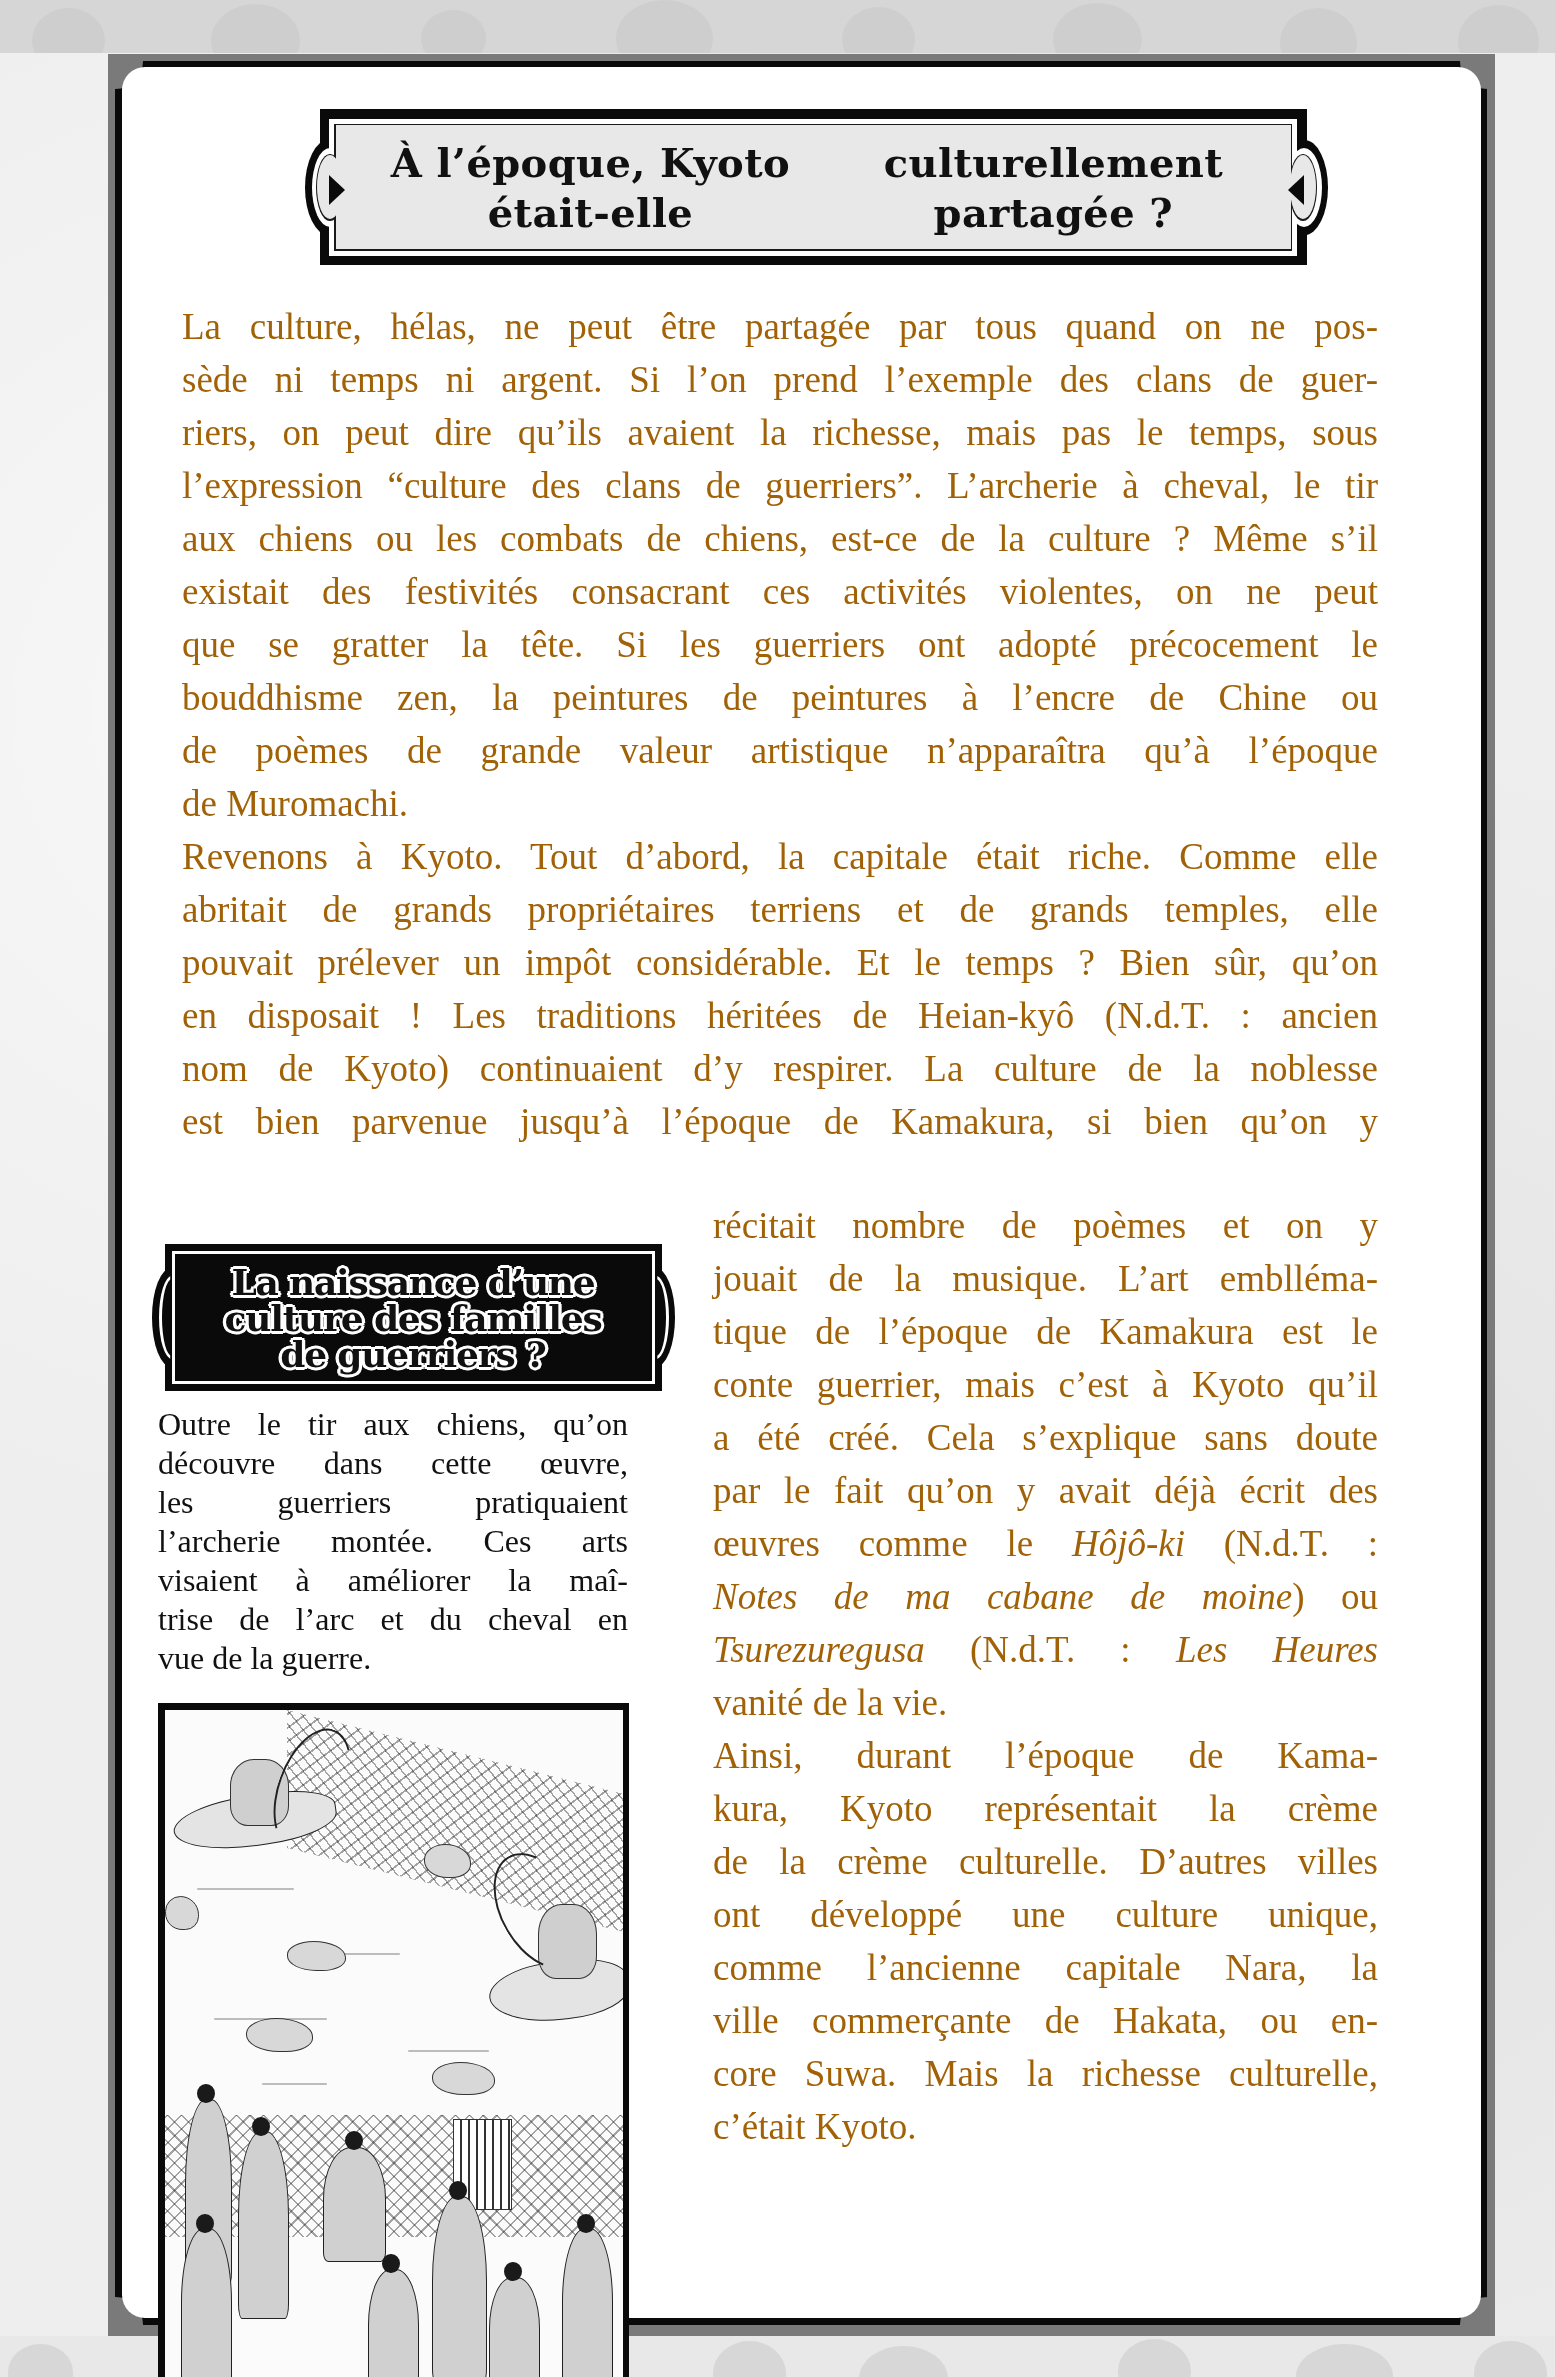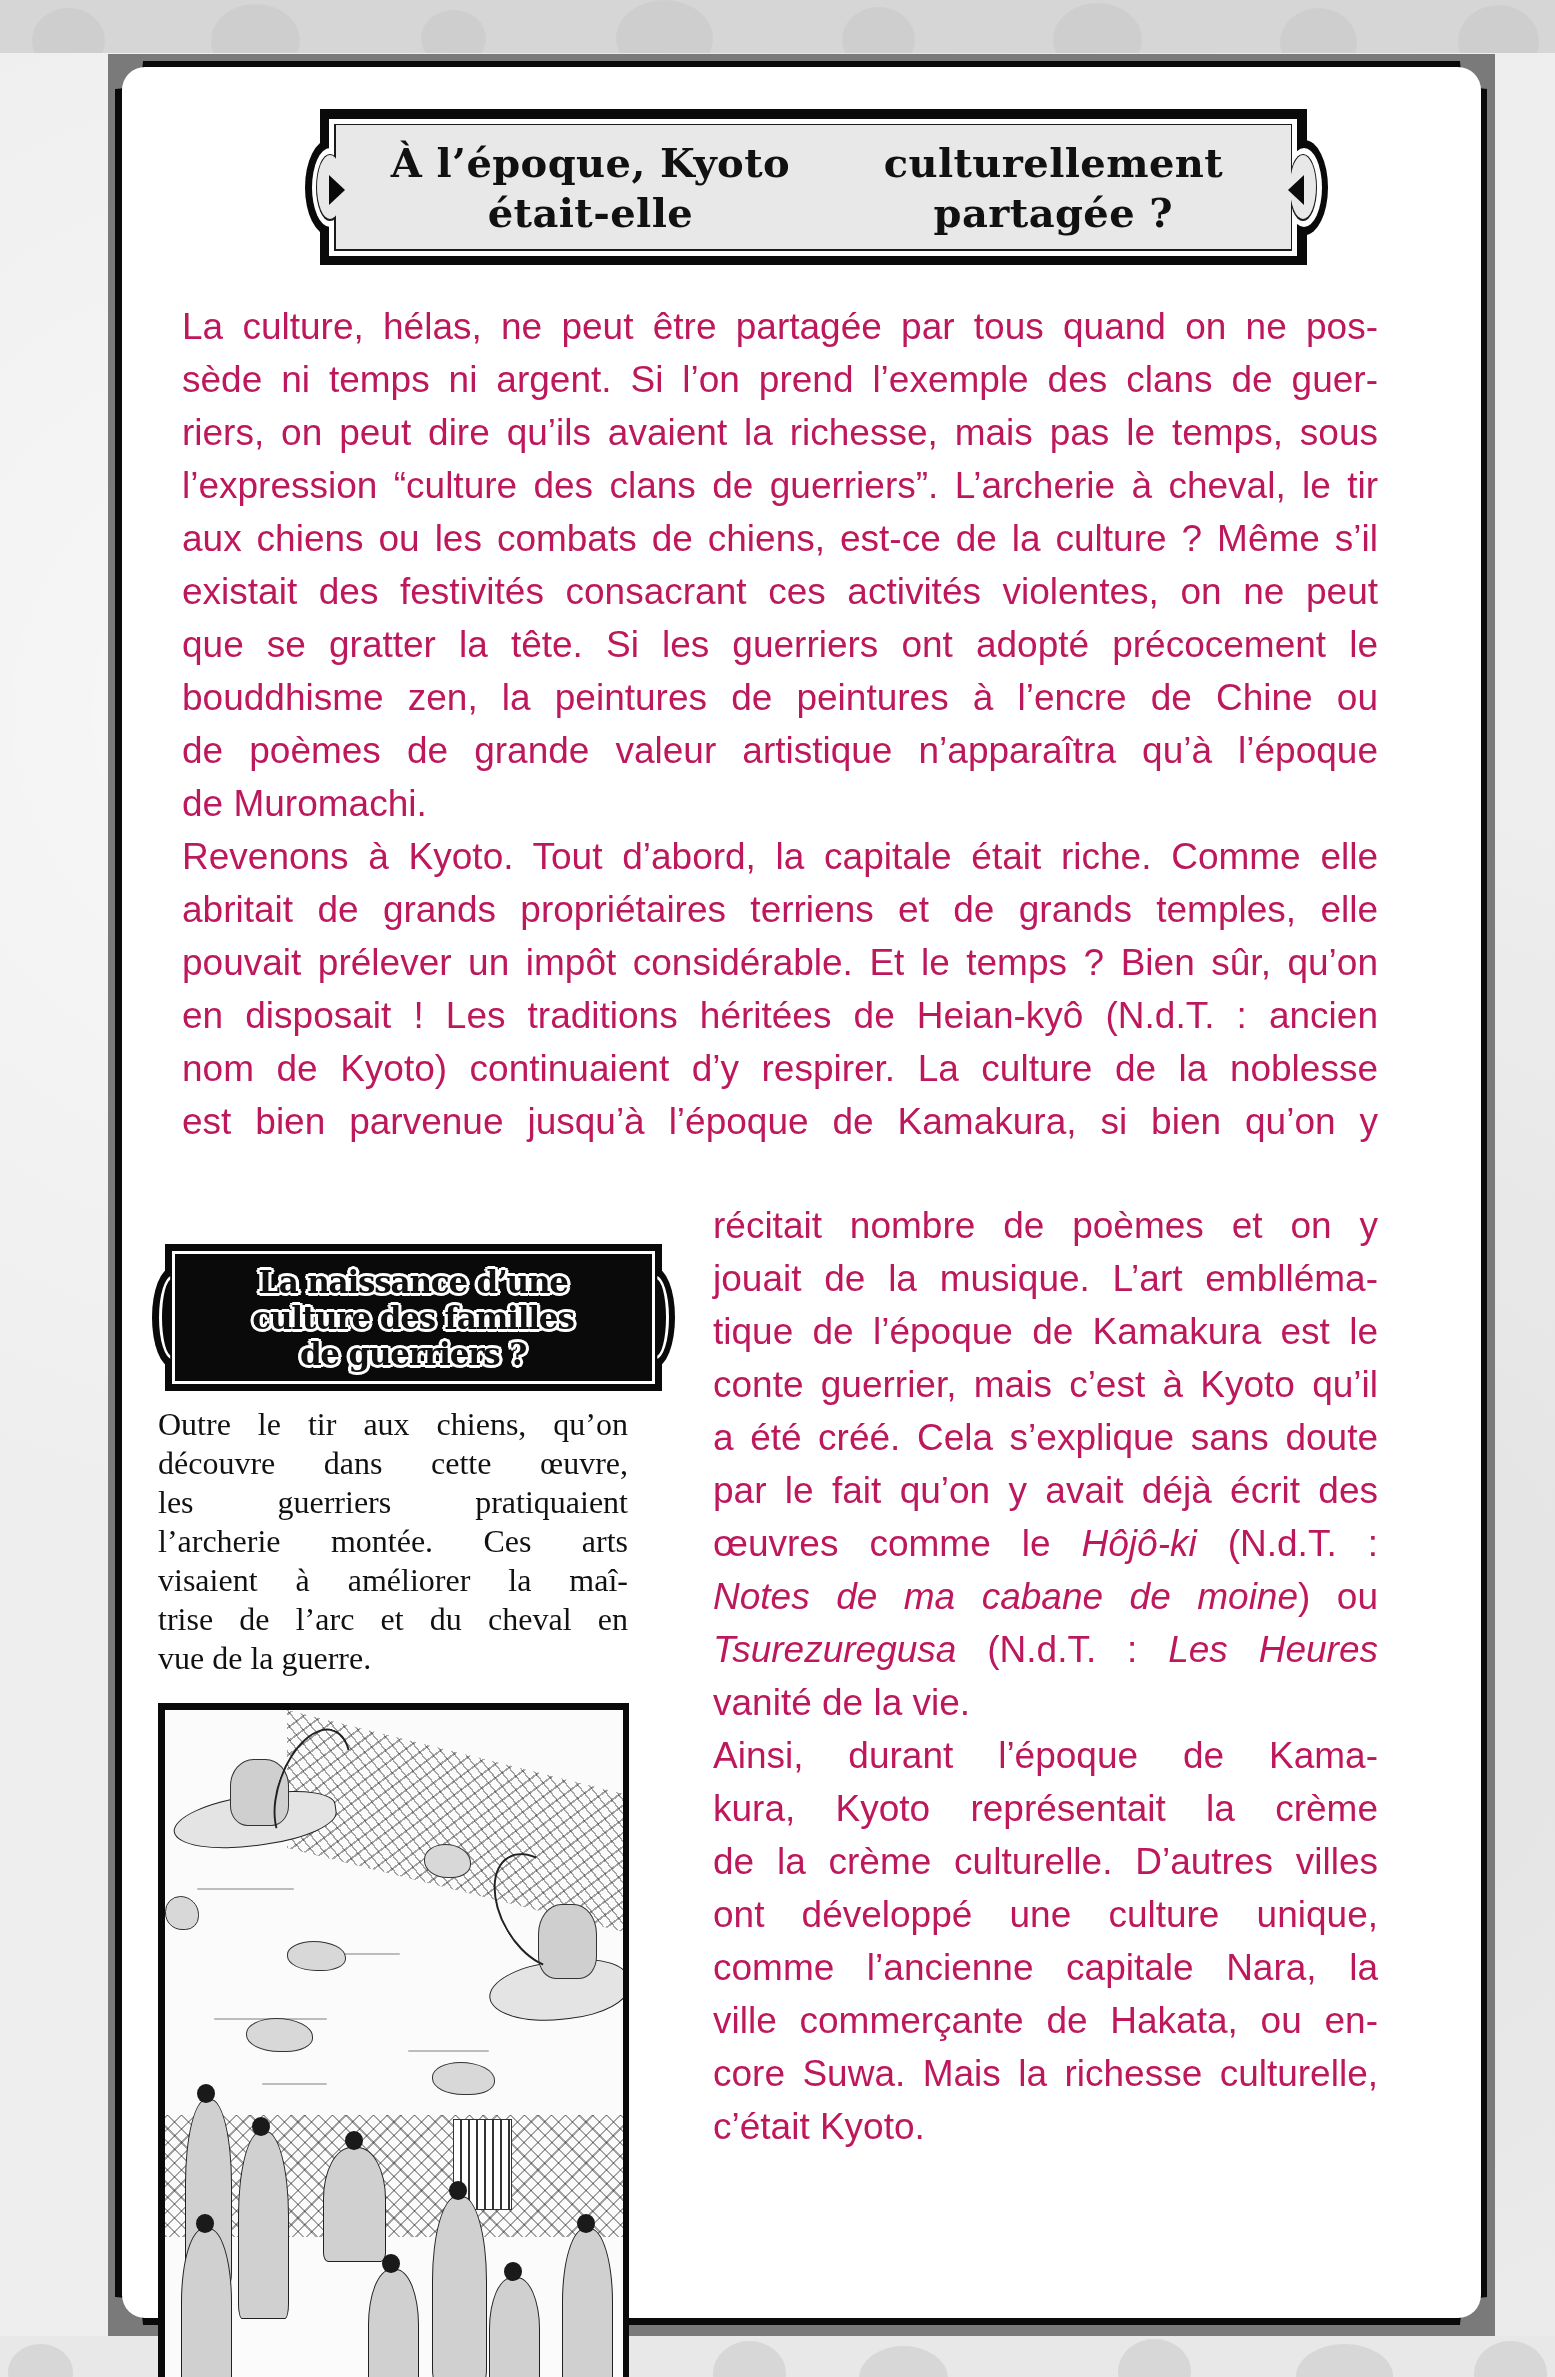--- a/index.html
+++ b/index.html
@@ -48,42 +48,42 @@
   .title-bulge-fill.l { left:12px; }
   .title-bulge-fill.r { left:985px; }
   .arrow { position:absolute; top:66px; width:0; height:0; border-top:15.4px solid transparent; border-bottom:15.4px solid transparent; }
   .arrow.r { left:24px; border-left:16px solid #0a0a0a; }
   .arrow.l { left:983px; border-right:16px solid #0a0a0a; }
   .title-text { position:absolute; left:49px; top:18px; width:926px; height:122px; display:flex; flex-direction:row;
     align-items:center; justify-content:center; font-family:"DejaVu Serif", serif; font-weight:bold; font-size:40px;
     line-height:50px; color:#111; letter-spacing:0.4px; text-align:center; }
 
   
-  .body-text { position:absolute; font-family:Liberation Sans, sans-serif; font-size:37px; color:#be185d;
+  .body-text { position:absolute; font-family:Liberation Serif, serif; font-size:37px; color:#a16207;
     text-align:justify; text-align-last:justify; }
   .line { display:block; height:53px; line-height:53px; white-space:nowrap; }
   .line.last { text-align-last:left; }
   .main-col { left:182px; top:300px; width:1196px; }
   .right-col { left:713px; top:1199px; width:665px; }
   .line span.j { display:block; width:100%; text-align:justify; text-align-last:justify; }
   .line.last span.j { text-align-last:left; }
   i { font-style:italic; }
 
   
   .side-box { position:absolute; left:152px; top:1244px; width:523px; height:147px; }
   .side-outer { position:absolute; left:13px; top:0; width:497px; height:147px; background:#0a0a0a; }
   .side-bulge { position:absolute; top:24px; width:39px; height:99px; background:#0a0a0a; border-radius:50%; }
   .side-bulge.l { left:0; }
   .side-bulge.r { left:484px; }
   .side-wline { position:absolute; left:20px; top:7.3px; width:483px; height:133px; border:3.2px solid #fff; box-sizing:border-box; }
   .side-bulge-w { position:absolute; top:32px; width:26px; height:83px; border:3.2px solid #fff; border-radius:50%; box-sizing:border-box; }
   .side-bulge-w.l { left:6.5px; clip-path: inset(0 55% 0 0); }
   .side-bulge-w.r { left:491px; clip-path: inset(0 0 0 55%); }
   .side-text { position:absolute; left:32px; top:11.3px; width:458px; height:125px; display:flex; flex-direction:column;
-    align-items:center; justify-content:center; font-family:"DejaVu Serif", serif; font-weight:bold; font-size:31px;
+    align-items:center; justify-content:center; font-family:"DejaVu Serif", serif; font-weight:bold; font-size:36px;
     line-height:36px; color:#111; letter-spacing:-1.2px; text-align:center;
     -webkit-text-stroke:0; text-shadow:
       1.6px 0 0 #fff, -1.6px 0 0 #fff, 0 1.6px 0 #fff, 0 -1.6px 0 #fff,
       2.4px 2.4px 0 #fff, -2.4px -2.4px 0 #fff, 2.4px -2.4px 0 #fff, -2.4px 2.4px 0 #fff,
       3.2px 0 0 #fff, -3.2px 0 0 #fff, 0 3.2px 0 #fff, 0 -3.2px 0 #fff; }
 
   .side-caption { position:absolute; left:158px; top:1405px; width:470px; font-family:"Liberation Serif", serif;
     font-size:32px; color:#111; }
   .side-caption .line { height:39px; line-height:39px; }
 

